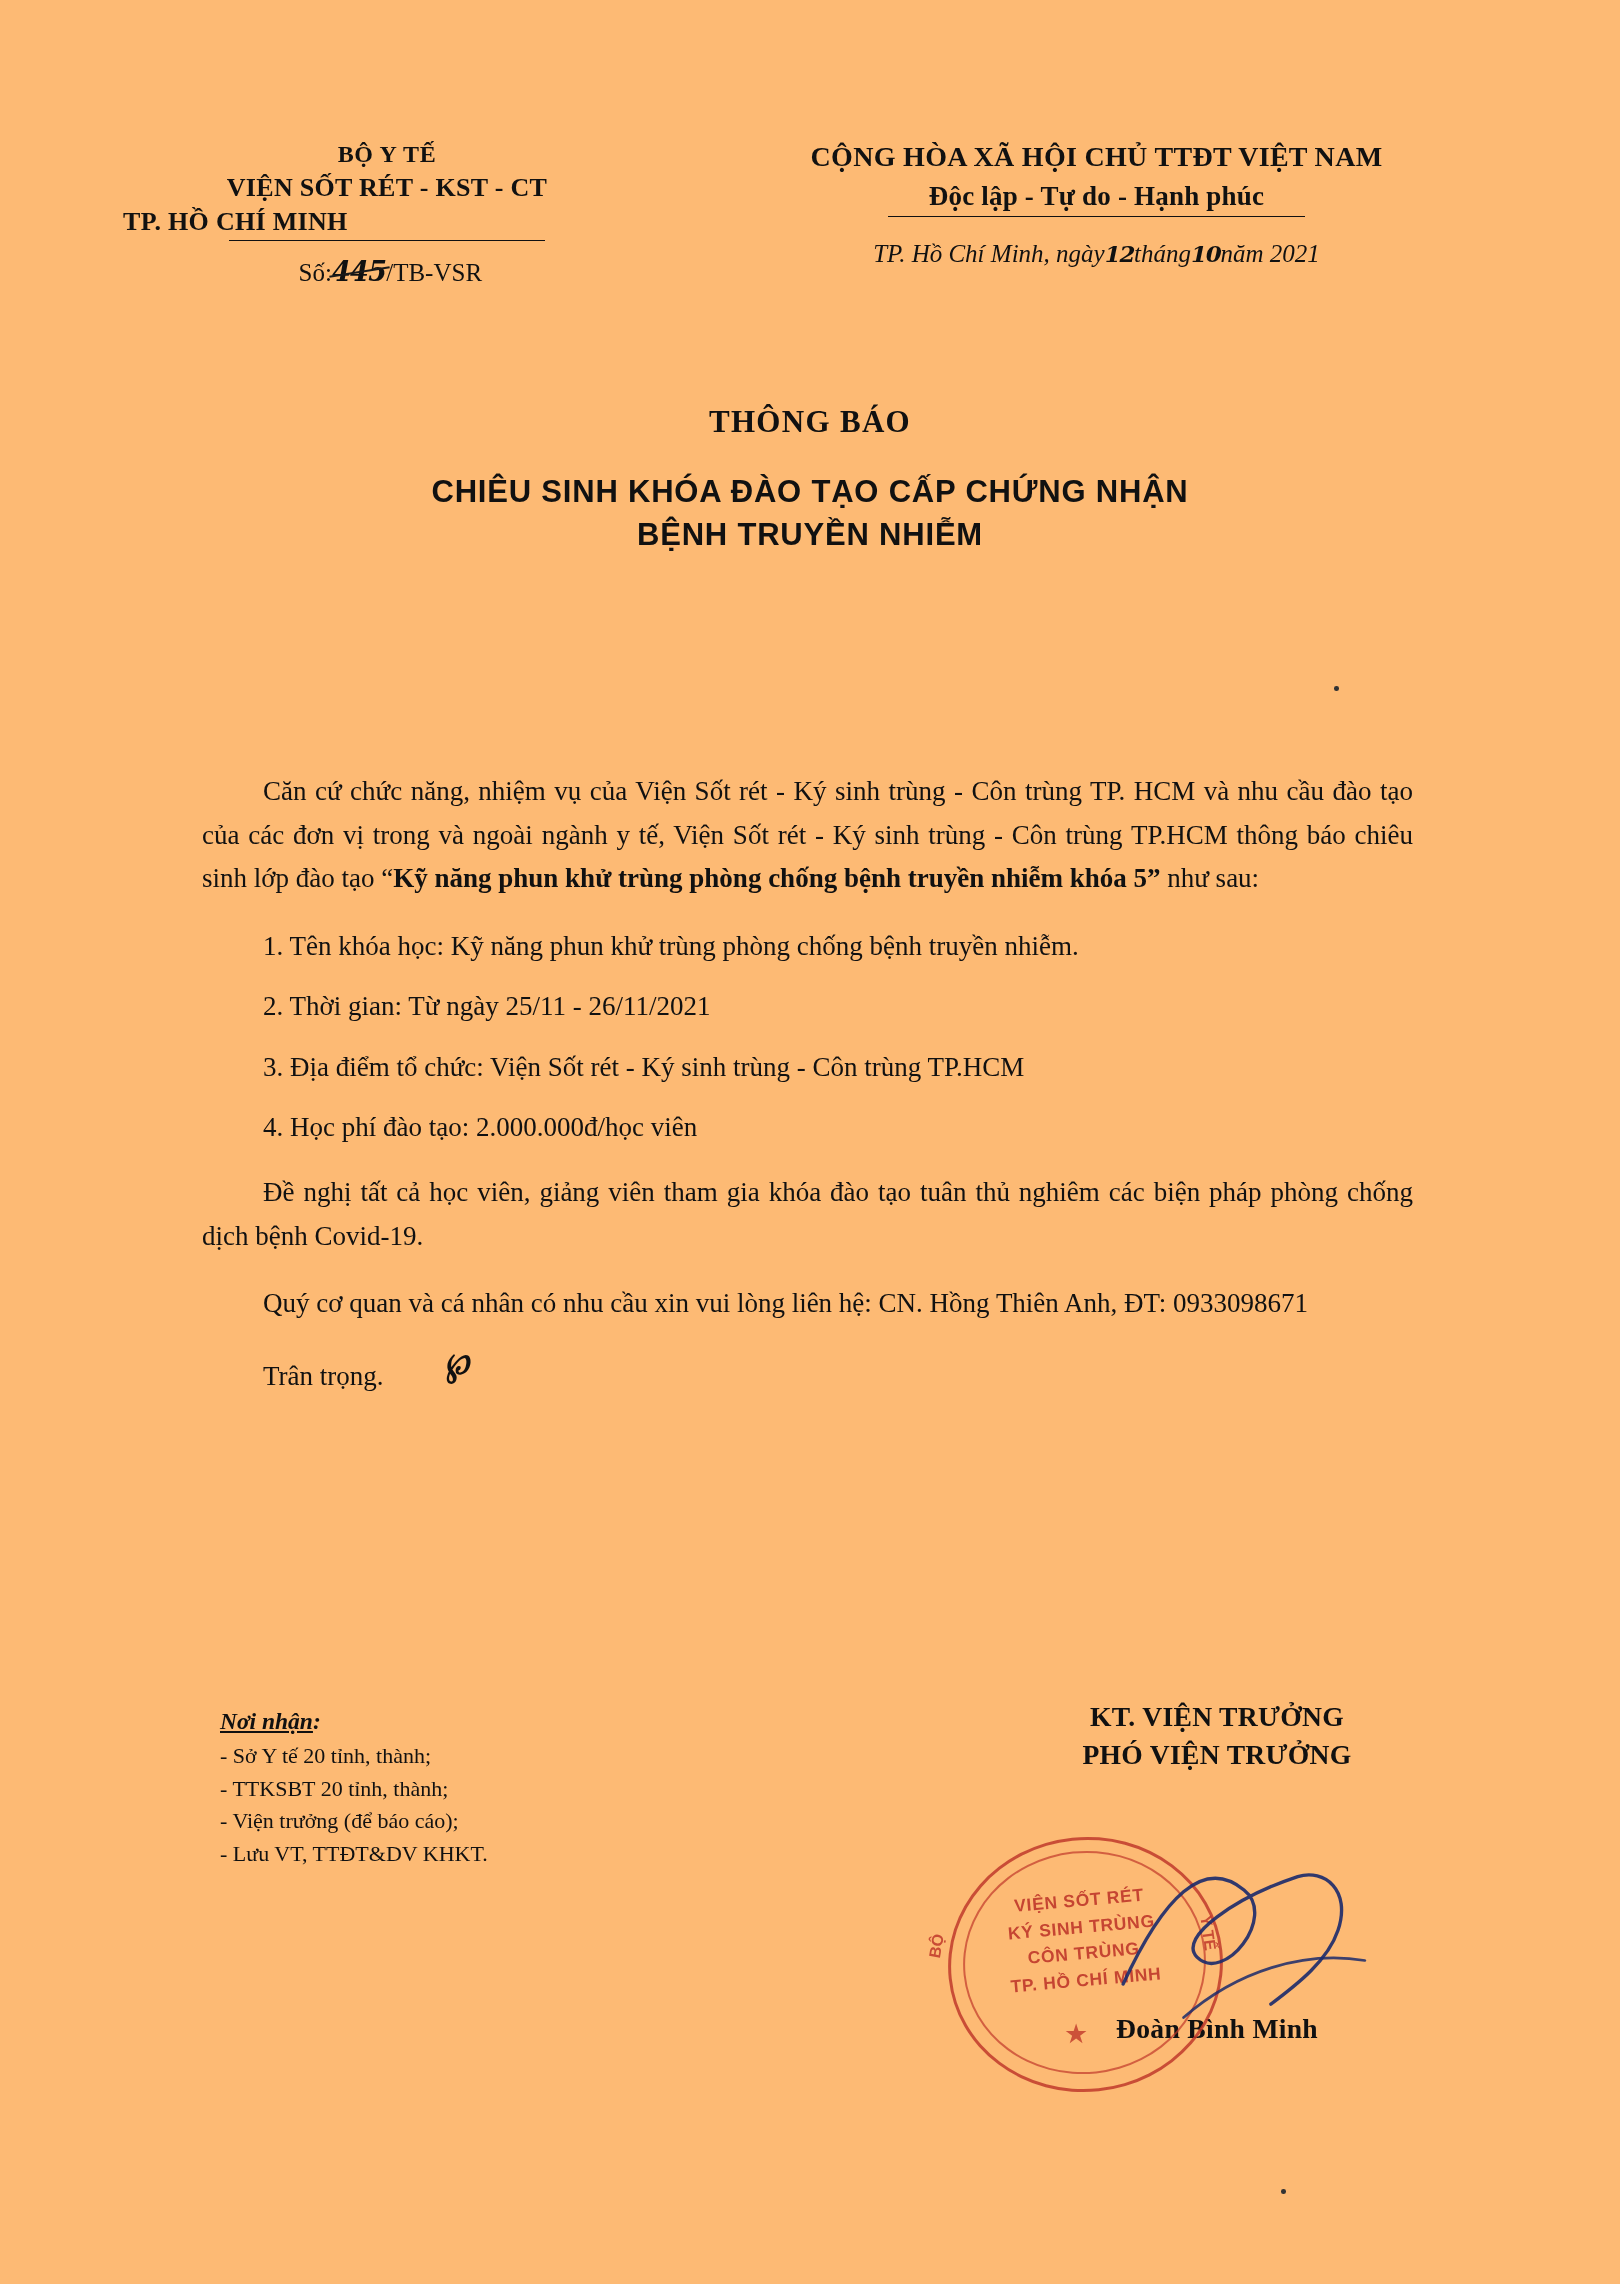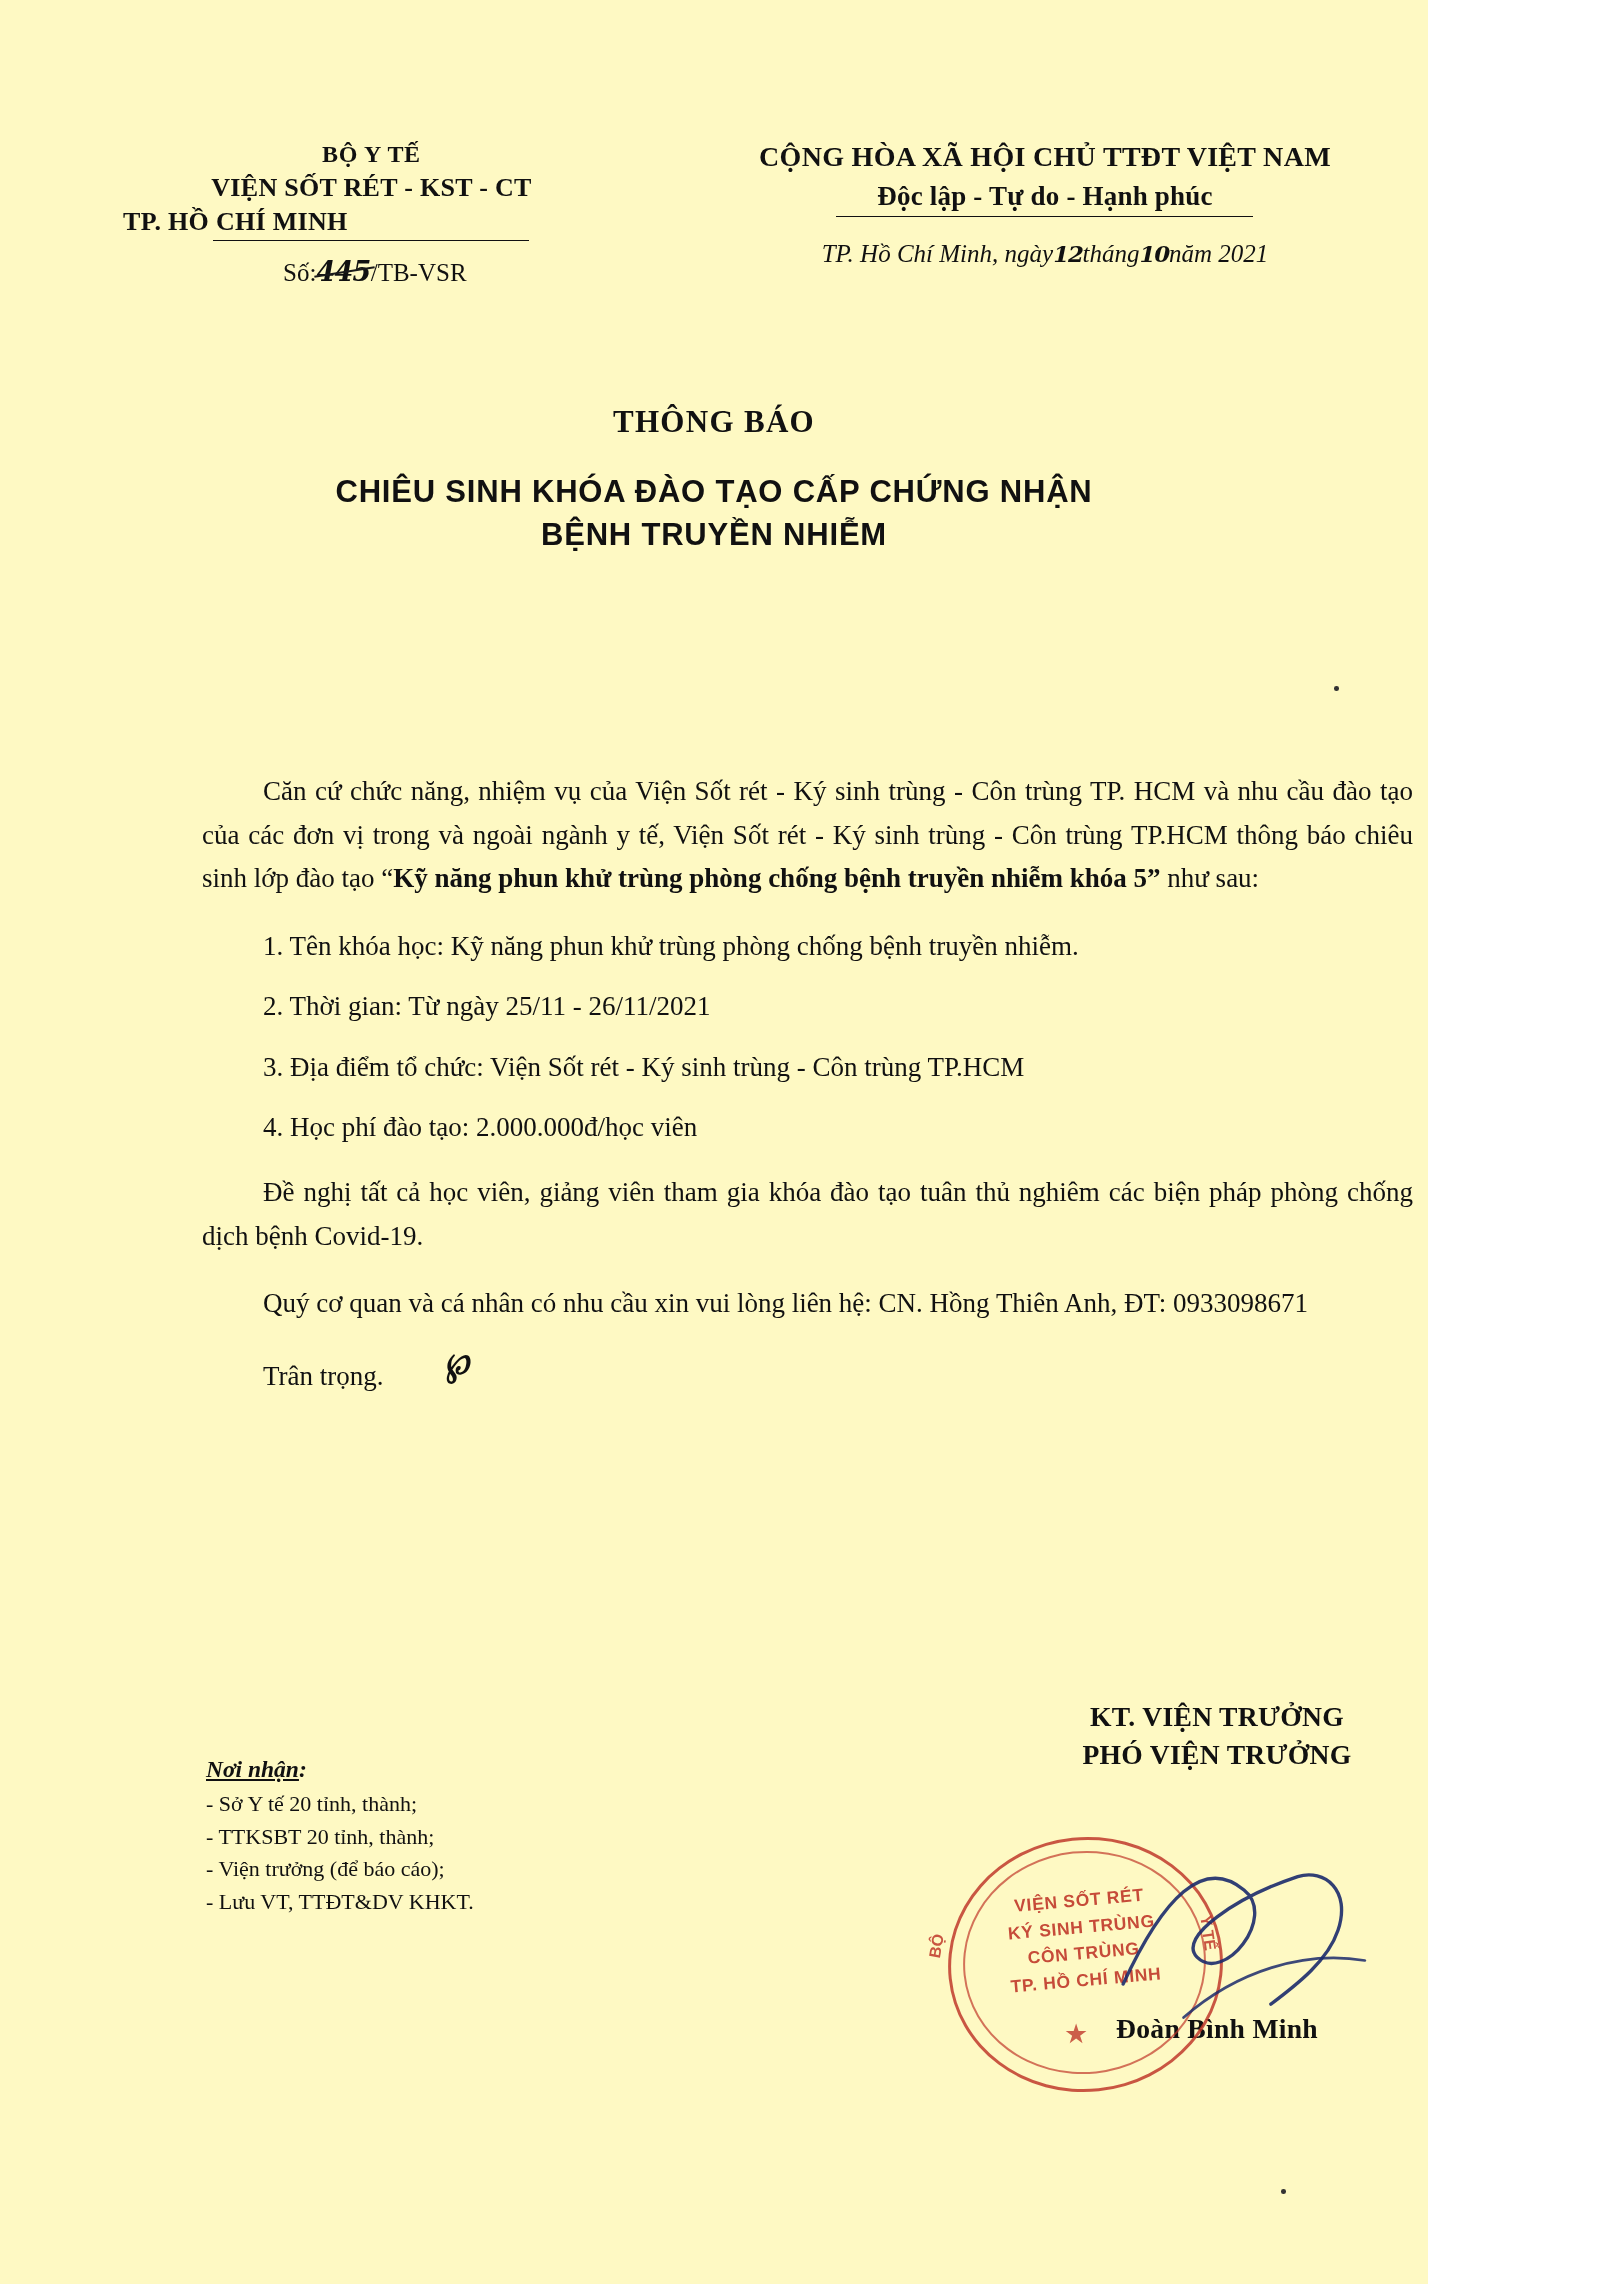--- a/index.html
+++ b/index.html
@@ -11,23 +11,23 @@
     width: 1620px;
     height: 2284px;
     font-family: "Liberation Serif", serif;
     color: #111111;
     position: relative;
     overflow: hidden;
   }
 
   .page {
     position: relative;
-    width: 1428px;
+    width: 1620px;
     height: 2284px;
-    background: #fef9c3;
+    background: #fdba74;
   }
 
   
   .header {
     position: absolute;
     top: 141px;
     left: 0;
     width: 100%;
     display: flex;
     flex-direction: row;
@@ -194,24 +194,23 @@
 
   
   .footer {
     position: absolute;
     top: 1708px;
     left: 0;
     width: 100%;
   }
   .recipients {
     position: absolute;
-    left: 206px;
+    left: 220px;
     top: 0;
     width: 538px;
-    margin-top: 48px;
   }
   .recipients-title {
     font-size: 23.5px;
     font-style: italic;
     font-weight: 700;
   }
   .recipients-title u {
     text-decoration: underline;
   }
   .recipients li {

